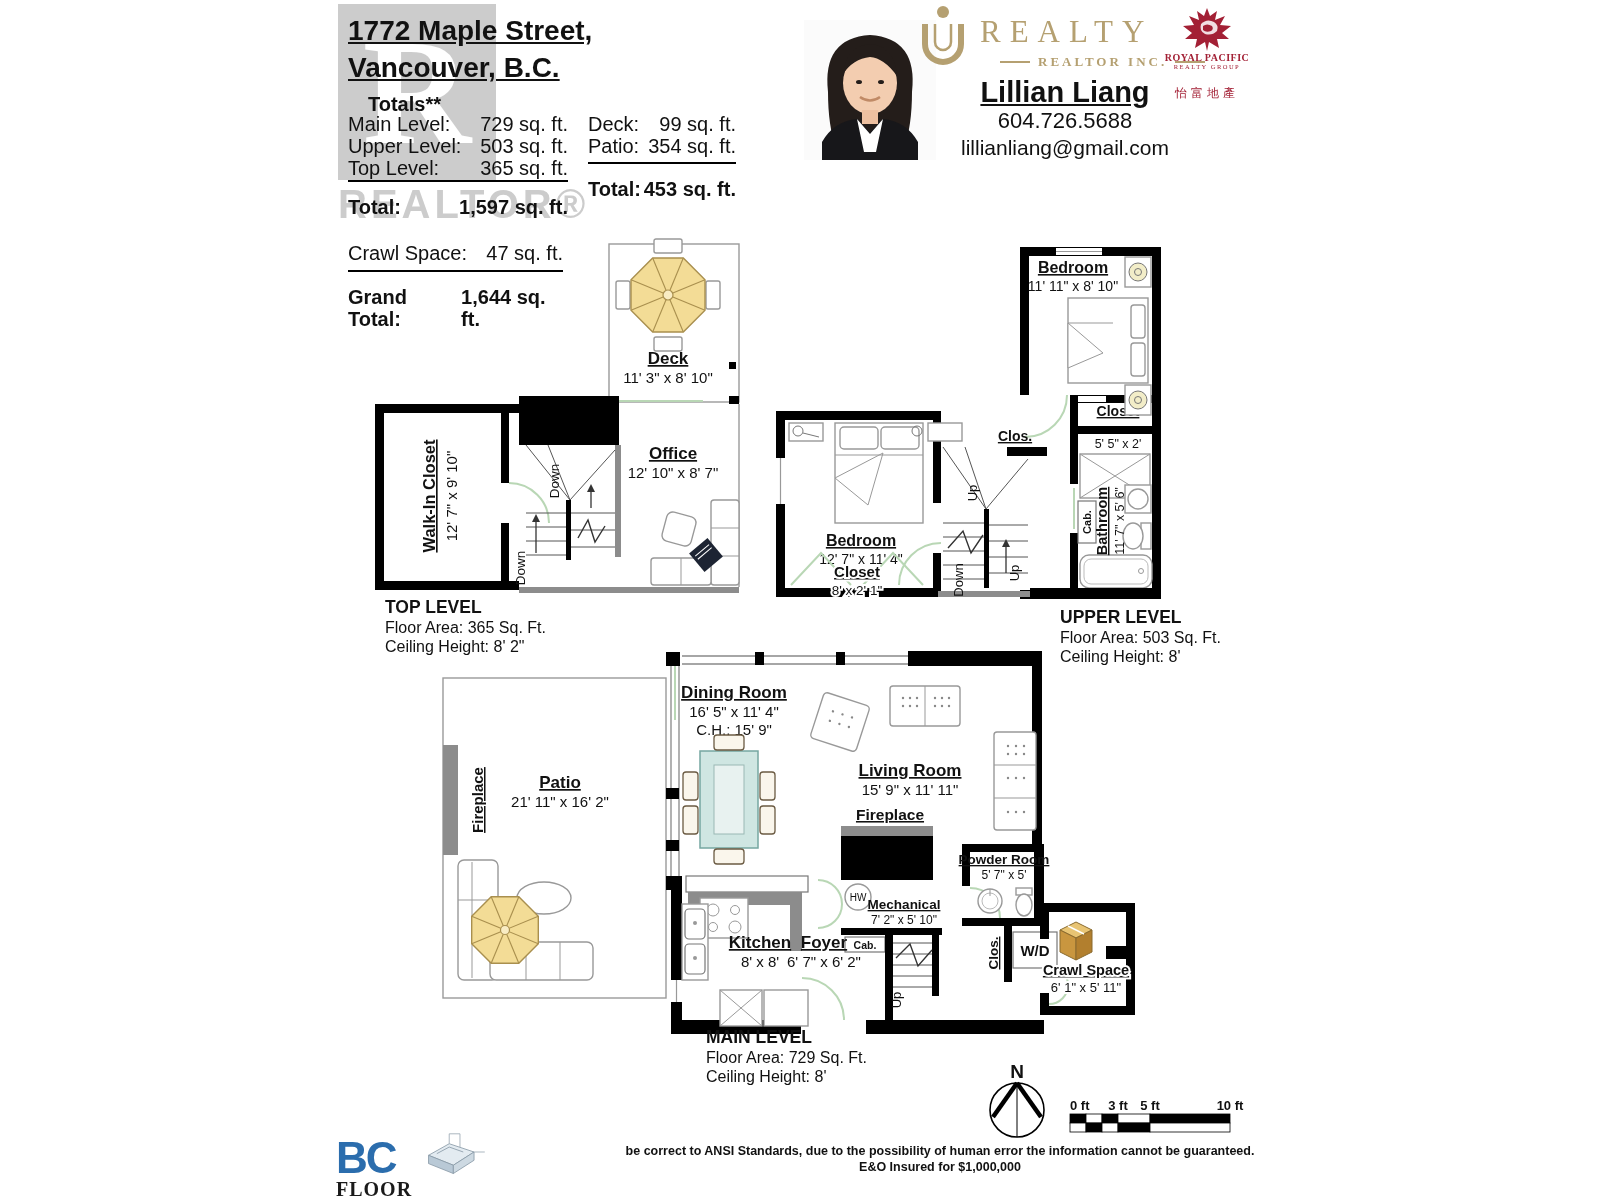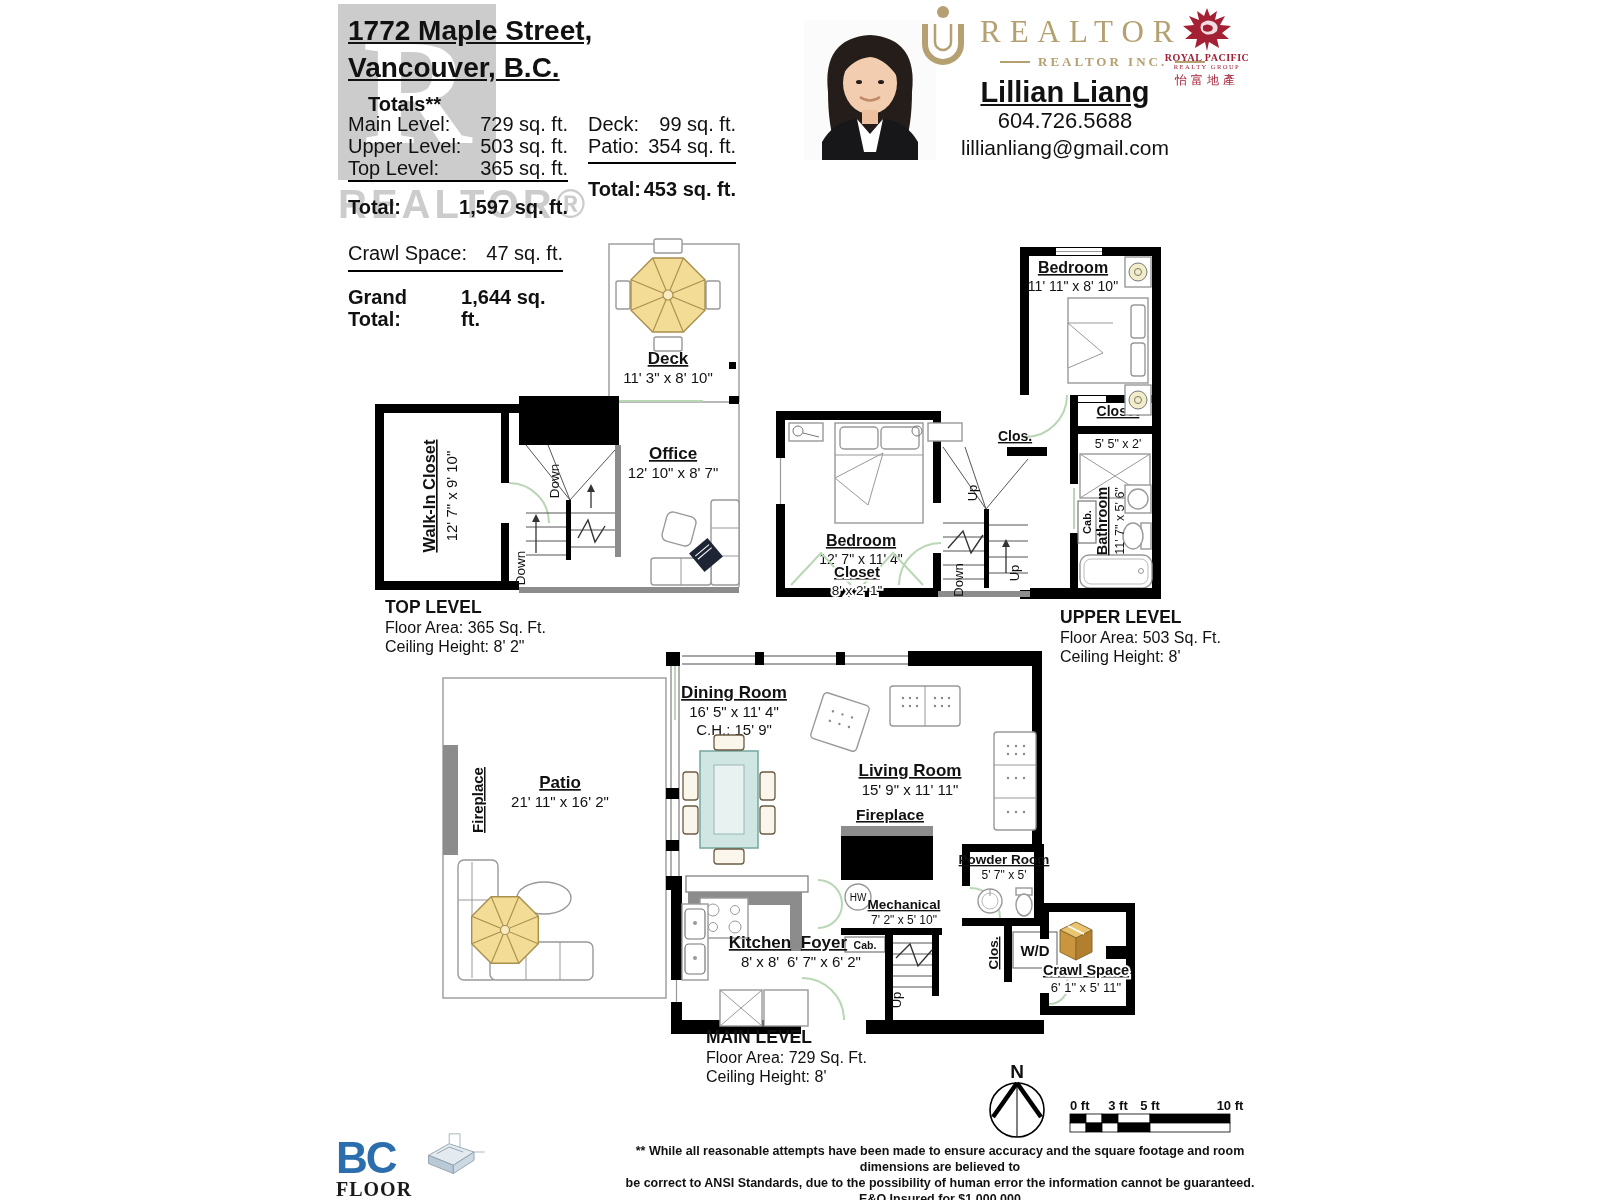--- a/index.html
+++ b/index.html
@@ -28,21 +28,21 @@
   
   .uni-word { font-family:"Liberation Serif", serif; font-size:31px; letter-spacing:9px; color:#b5a071; white-space:nowrap; }
   .uni-sub { display:flex; align-items:center; gap:8px; color:#b5a071; font-family:"Liberation Serif", serif; font-size:13px; letter-spacing:3px; font-weight:bold; }
   .uni-sub .dash { width:30px; height:2px; background:#b5a071; }
   .agent-name { font-size:29px; font-weight:bold; text-decoration:underline; text-align:center; }
   .agent-phone { font-size:22px; text-align:center; }
   .agent-email { font-size:21px; text-align:center; }
   .royal { text-align:center; color:#a32035; width:90px; }
   .royal .l1 { font-family:"Liberation Serif", serif; font-size:10px; font-weight:bold; letter-spacing:.5px; }
   .royal .l2 { font-family:"Liberation Serif", serif; font-size:6.5px; letter-spacing:1.5px; }
-  .royal .cn { font-size:12px; letter-spacing:4px; margin-top:2px; }
+  .royal .cn { font-size:12px; letter-spacing:4px; margin-top:15px; }
 
   
   .lvl .t { font-size:17.5px; font-weight:bold; }
   .lvl .s { font-size:16px; line-height:19px; }
 
   
   svg text { font-family:"Liberation Sans", sans-serif; fill:#111; }
   .room-name { font-weight:bold; text-decoration:underline; }
   .wl { fill:#000; }
   .gy { fill:#8c8c8c; }
@@ -131,21 +131,21 @@
     <rect x="58" y="90" width="16" height="14" fill="#eec0a0"></rect>
     <path d="M18,140 L18,122 Q30,101 53,99 L66,112 L79,99 Q102,101 114,122 L114,140 Z" fill="#17171a"></path>
     <path d="M53,99 L66,114 L79,99 L72,132 L60,132 Z" fill="#ffffff"></path>
   </svg>
 
   <svg class="abs" style="left:916px; top:4px;" width="54" height="68" viewBox="0 0 54 68">
     <circle cx="27" cy="8" r="6" fill="#b5a071"></circle>
     <path d="M9,20 V40 A18,18 0 0 0 45,40 V20" stroke="#b5a071" stroke-width="6" fill="none"></path>
     <path d="M19,20 V38 A8,8 0 0 0 35,38 V20" stroke="#b5a071" stroke-width="2.5" fill="none"></path>
   </svg>
-  <div class="abs uni-word" style="left:980px; top:14px;">REALTOR</div>
+  <div class="abs uni-word" style="left:980px; top:14px;">REALTY</div>
   <div class="abs uni-sub" style="left:1000px; top:54px;">
     <span class="dash"></span>
     <span>REALTOR INC.</span>
     <span class="dash"></span>
   </div>
   <div class="abs agent-name" style="left:950px; top:76px; width:230px;">Lillian Liang</div>
   <div class="abs agent-phone" style="left:950px; top:108px; width:230px;">604.726.5688</div>
   <div class="abs agent-email" style="left:935px; top:136px; width:260px;">lillianliang@gmail.com</div>
 
   <div class="abs royal" style="left:1162px; top:6px;">
@@ -640,17 +640,16 @@
       <rect x="84" y="16" width="80" height="9" fill="#000"></rect>
       <rect x="4" y="25" width="16" height="9" fill="#fff"></rect>
       <rect x="20" y="25" width="16" height="9" fill="#000"></rect>
       <rect x="36" y="25" width="16" height="9" fill="#fff"></rect>
       <rect x="52" y="25" width="32" height="9" fill="#000"></rect>
       <rect x="84" y="25" width="80" height="9" fill="#fff"></rect>
     </g>
   </svg>
 
   <div class="abs disc" style="left:615px; top:1143px; width:650px;">
-    <div>** While all reasonable attempts have been made to ensure accuracy and the square footage and room dimensions are believed to</div>
     <div>be correct to ANSI Standards, due to the possibility of human error the information cannot be guaranteed. E&amp;O Insured for $1,000,000</div>
   </div>
 
 </div>
 
 </body></html>

